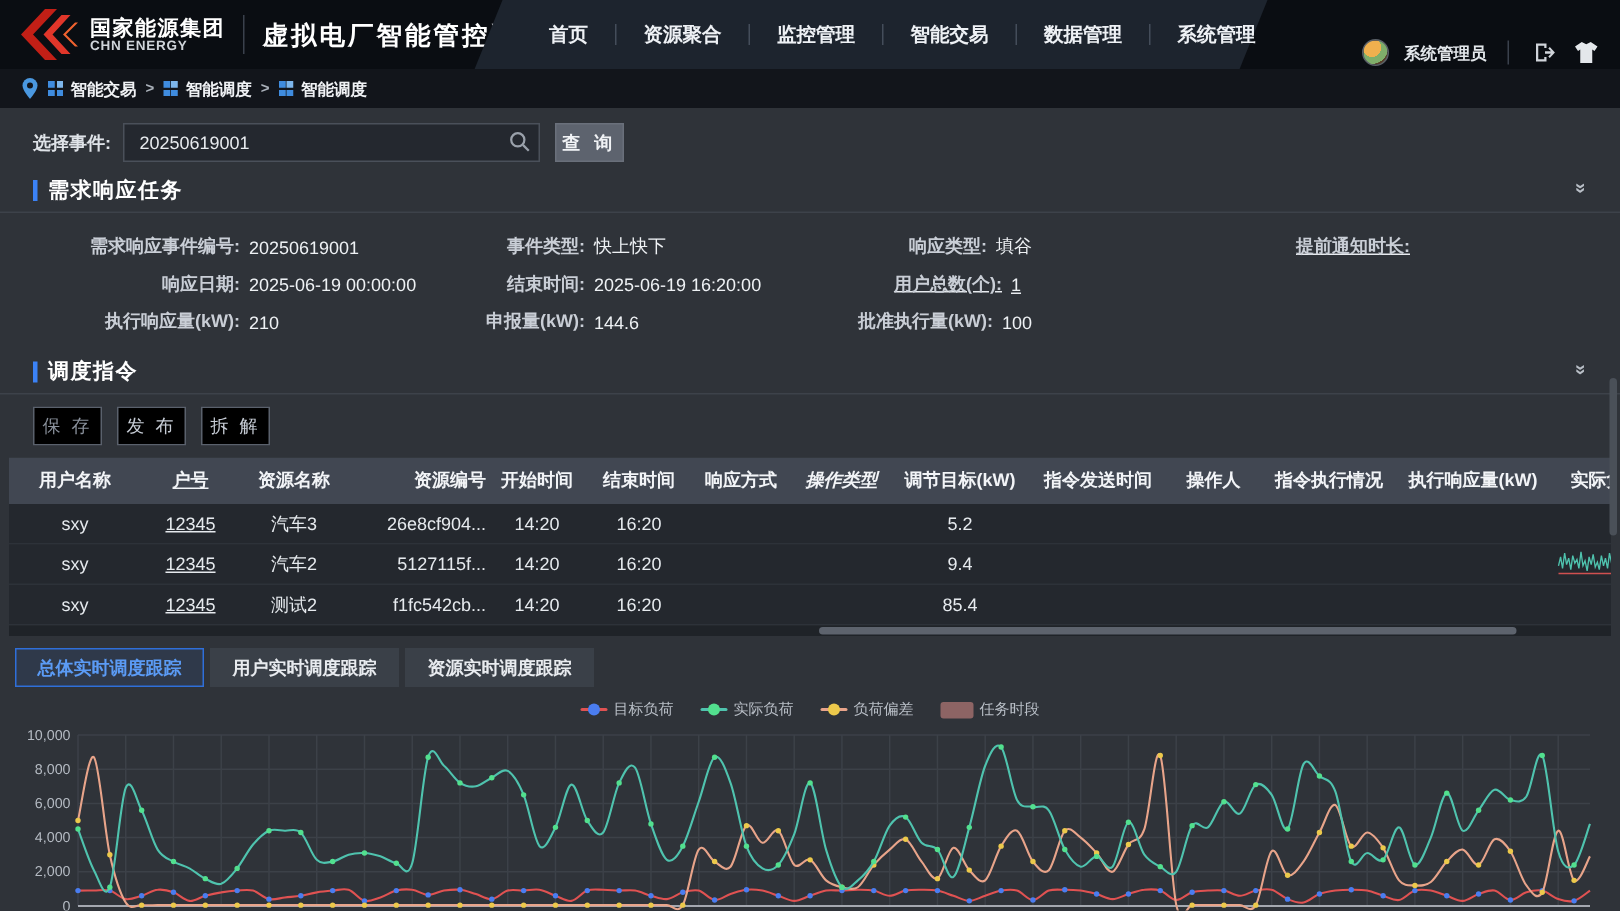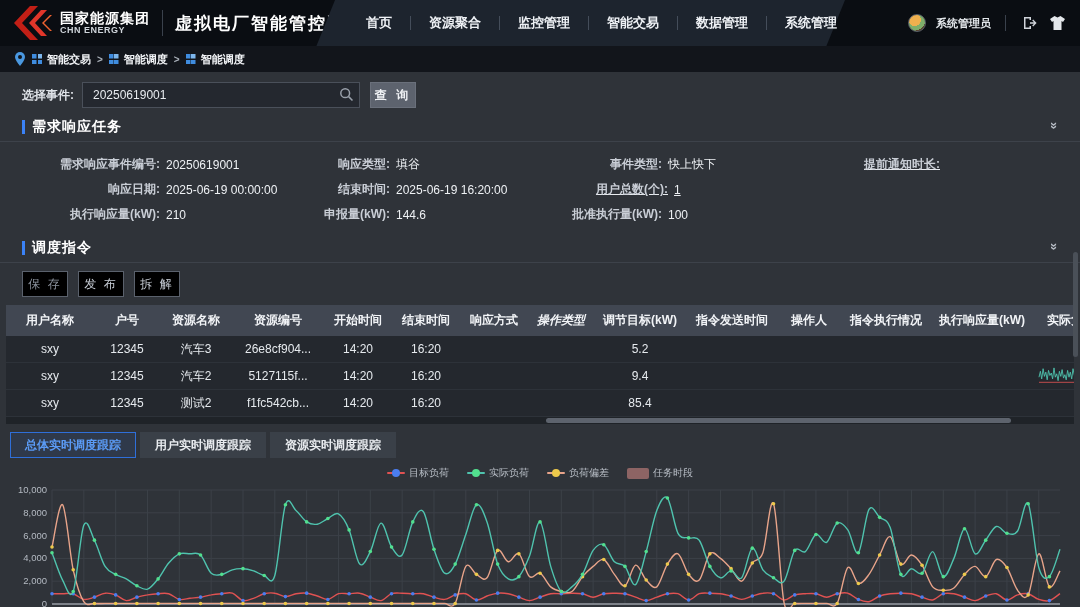--- a/index.html
+++ b/index.html
@@ -11,21 +11,21 @@
   .logo-wrap { display:flex; align-items:center; gap:8px; padding-left:14px; }
   .brand-txt { line-height:1.05; }
   .brand-cn { font-size:14px; font-weight:bold; color:#fff; letter-spacing:1px; }
   .brand-en { font-size:9px; color:#cfd4da; font-weight:bold; letter-spacing:.5px; }
   .hdr-sep { width:1px; height:26px; background:#3a414c; margin:0 12px; }
   .app-title { font-size:17px; font-weight:800; color:#fff; letter-spacing:2px; }
   .nav-strip { position:absolute; left:335px; top:0; height:46px; width:510px; background:#1d242e; transform:skewX(-22deg); transform-origin:top left; }
   .nav-items { position:absolute; left:348px; top:0; height:46px; display:flex; align-items:center; }
   .nav-item { color:#eef1f5; font-weight:bold; font-size:13px; padding:0 18px; cursor:pointer; white-space:nowrap; }
   .nav-div { width:1px; height:14px; background:#444d5a; }
-  .hdr-right { position:absolute; right:14px; top:0; height:46px; display:flex; align-items:center; gap:10px; }
+  .hdr-right { position:absolute; right:14px; top:12px; height:46px; display:flex; align-items:center; gap:10px; }
   .avatar { width:18px; height:18px; border-radius:50%; background:radial-gradient(circle at 35% 30%, #f0b04e 0 40%, #7fae6a 41% 70%, #57402a 71%); border:1px solid #5a6068; }
   .user-name { font-size:11px; color:#e2e6ea; font-weight:bold; }
   .hdr-vdiv { width:1px; height:16px; background:#3a414c; margin:0 4px; }
   .hdr-ic { width:18px; height:18px; display:flex; align-items:center; justify-content:center; cursor:pointer; }
 
   
   .crumb-bar { height:26px; background:#12151b; display:flex; align-items:center; padding-left:14px; gap:6px; }
   .crumb-item { display:flex; align-items:center; gap:5px; }
   .crumb-txt { font-size:11px; font-weight:bold; color:#f0f2f5; }
   .crumb-gt { color:#aab1ba; font-size:10px; font-weight:bold; }
@@ -64,21 +64,21 @@
   .d-btn { width:46px; height:26px; background:#000000; border:1px solid #5a616c; color:#c7cdd6; font-size:12px; cursor:pointer; letter-spacing:2px; display:flex; align-items:center; justify-content:center; }
   .d-btn.dim { color:#8a919c; }
 
   
   .tbl-wrap { width:1068px; margin-left:6px; overflow:hidden; position:relative; }
   .tbl { display:flex; flex-direction:column; width:1140px; }
   .t-row { display:flex; height:27px; align-items:center; background:#24282e; border-bottom:1px solid #2d3239; }
   .t-row.head { background:#414752; height:31px; border-bottom:none; }
   .t-cell { flex:none; text-align:center; font-size:12px; color:#e6eaee; white-space:nowrap; overflow:hidden; }
   .t-row.head .t-cell { font-weight:bold; color:#f2f4f7; }
-  .c0{width:88px;} .c1{width:66px;} .c2{width:72px;} .c3{width:92px;} .c4{width:68px;} .c5{width:68px;}
+  .c0{width:88px;} .c1{width:66px;text-decoration:underline;} .c2{width:72px;} .c3{width:92px;text-align:right;} .c4{width:68px;} .c5{width:68px;}
   .c6{width:68px;} .c7{width:66px;font-style:italic;} .c8{width:92px;} .c9{width:92px;} .c10{width:62px;} .c11{width:92px;}
   .c12{width:100px;} .c13{width:78px;} .c14{width:36px;}
   .hscroll { height:7px; background:#1f2328; position:relative; width:1068px; margin-left:6px; }
   .hthumb { position:absolute; left:540px; width:465px; top:1px; height:5px; background:#5d636d; border-radius:3px; cursor:grab; }
   .vthumb { position:absolute; right:2px; top:252px; width:5px; height:105px; background:#4a5058; border-radius:3px; cursor:grab; }
 
   
   .tabs { display:flex; gap:4px; padding:8px 0 4px 10px; }
   .tab { height:26px; padding:0 14px; display:flex; align-items:center; font-size:12px; font-weight:bold; cursor:pointer; background:#3a4048; color:#e8ebef; border:1px solid #3a4048; }
   .tab.active { background:rgba(47,105,200,.12); border:1px solid #2f6fd9; color:#5b9bf5; }
@@ -180,27 +180,27 @@
     <span class="sec-bar"></span>
     <span class="sec-title">需求响应任务</span>
     <span class="sec-chev">»</span>
   </div>
   <div class="fields">
     <div class="f-row">
       <div class="f-cell f-c0">
           <span class="f-lab">需求响应事件编号:</span>
           <span class="f-val">20250619001</span>
         </div>
+      <div class="f-cell f-c2">
+          <span class="f-lab">事件类型:</span>
+          <span class="f-val">快上快下</span>
+        </div>
       <div class="f-cell f-c1">
           <span class="f-lab">响应类型:</span>
           <span class="f-val">填谷</span>
-        </div>
-      <div class="f-cell f-c2">
-          <span class="f-lab">事件类型:</span>
-          <span class="f-val">快上快下</span>
         </div>
       <div class="f-cell f-c3">
           <span class="f-lab">提前通知时长:</span>
           <span class="f-val"></span>
         </div>
     </div>
     <div class="f-row">
       <div class="f-cell f-c0">
           <span class="f-lab">响应日期:</span>
           <span class="f-val">2025-06-19 00:00:00</span>

